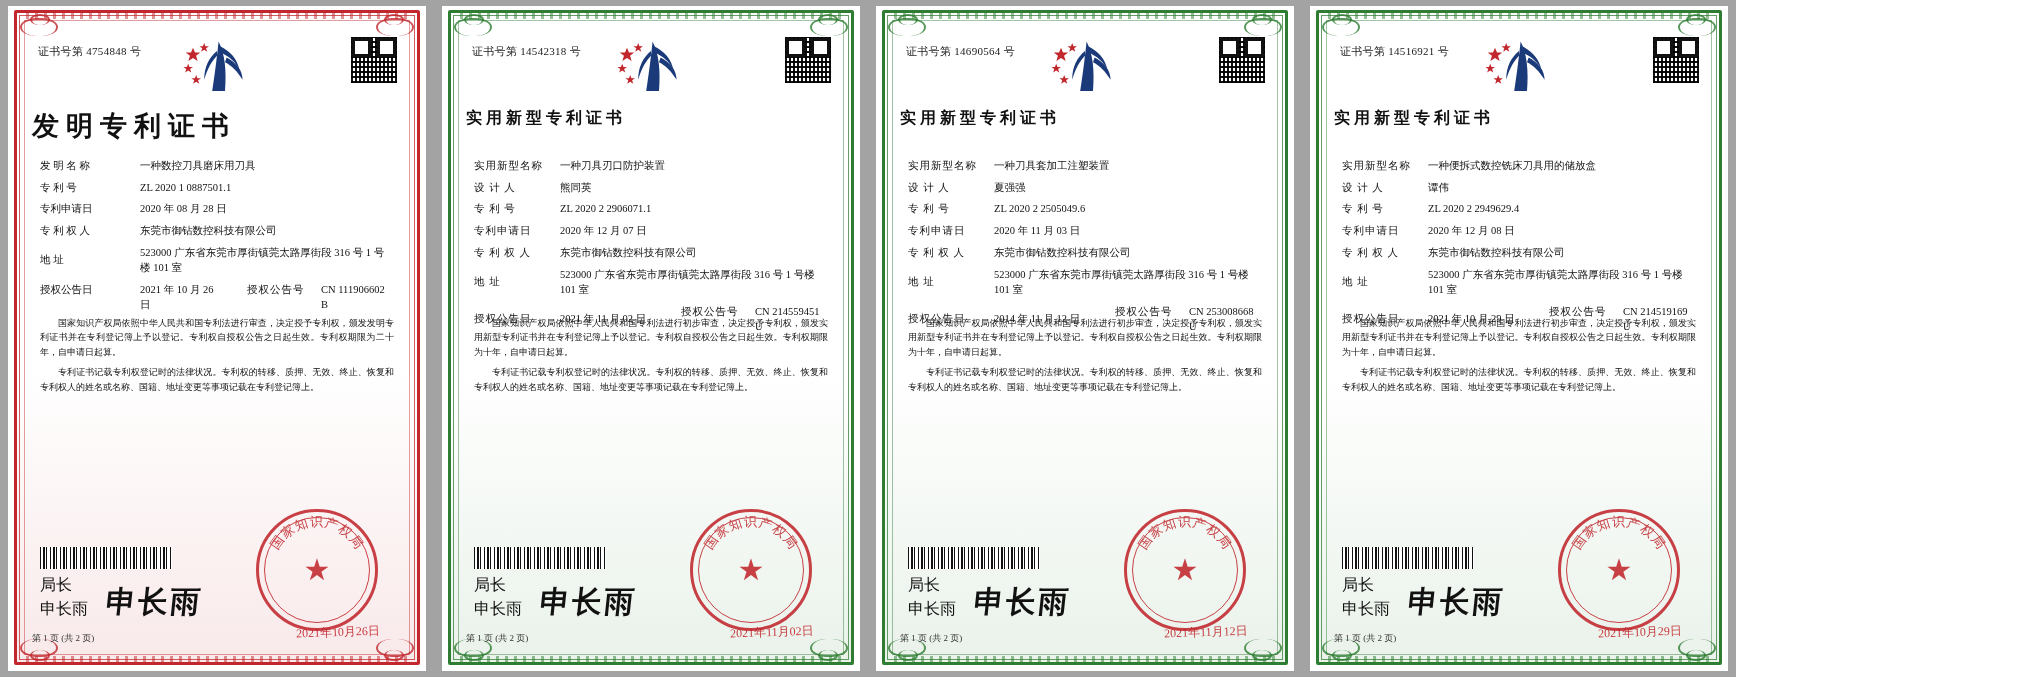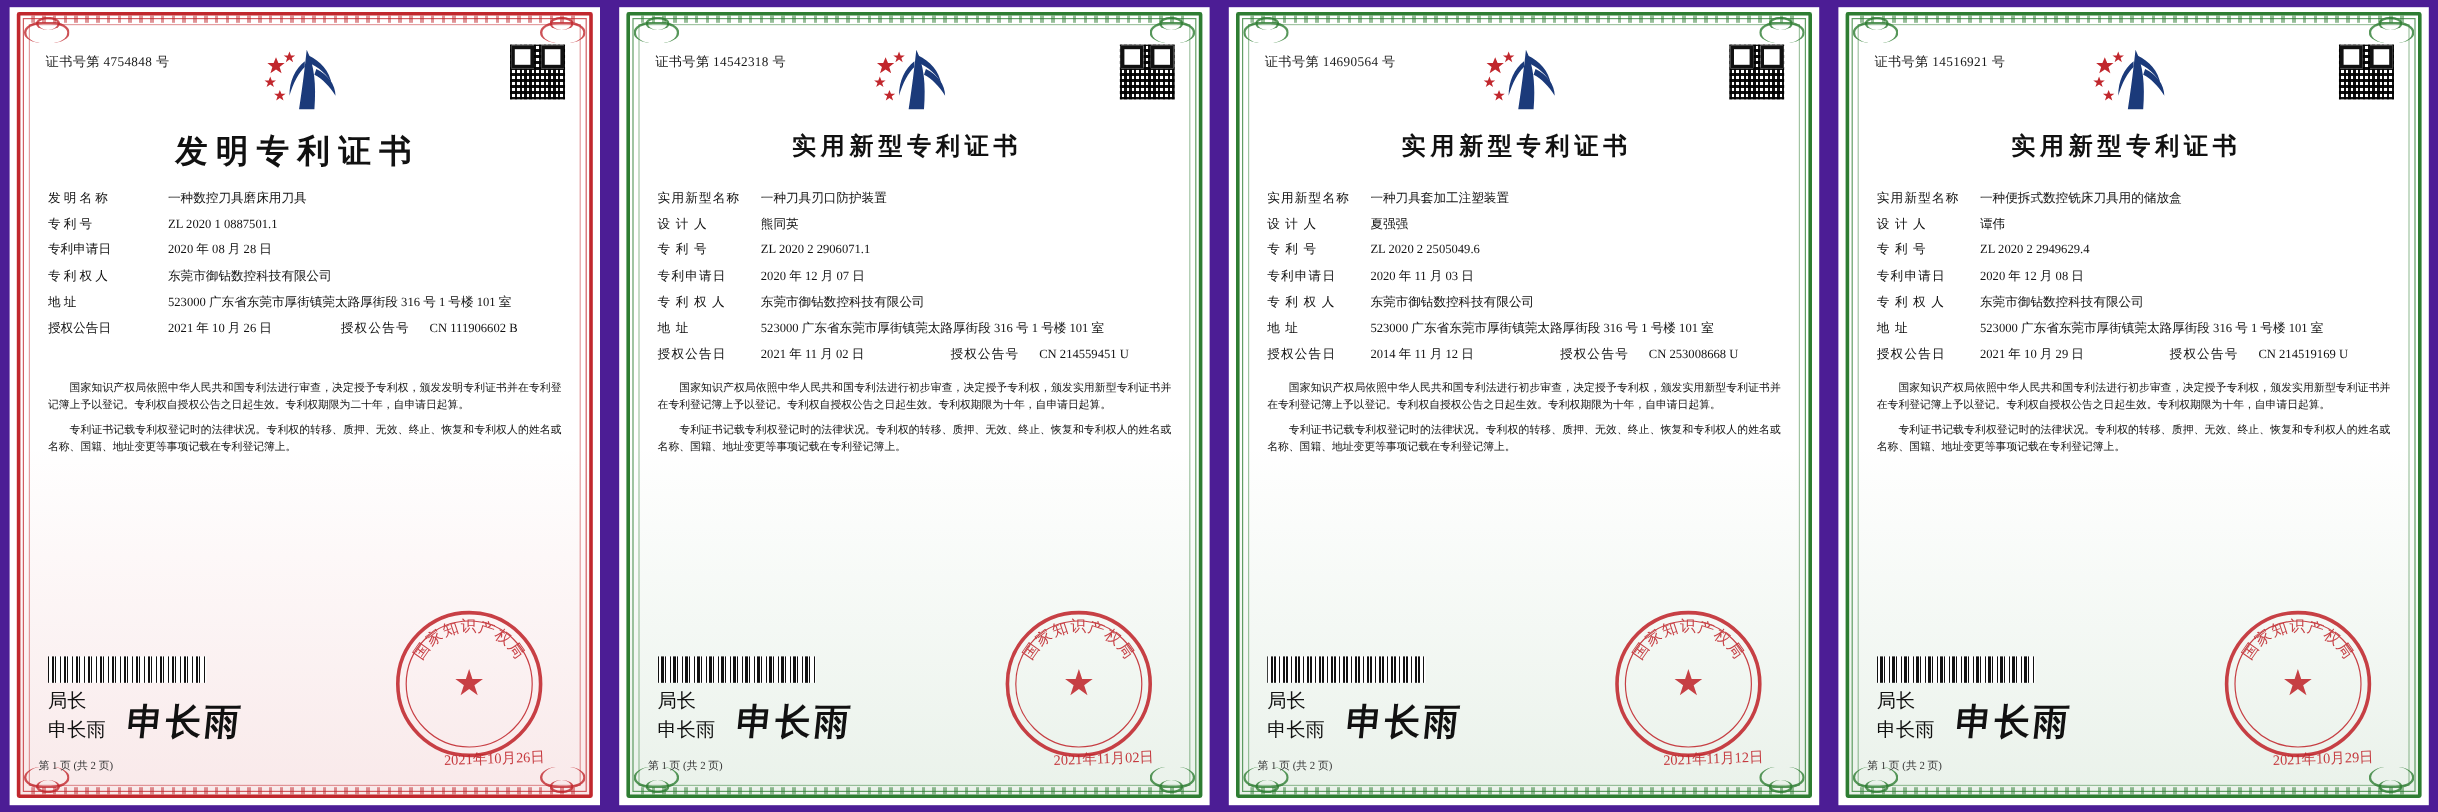--- a/index.html
+++ b/index.html
@@ -2,24 +2,24 @@
 <html><head>
 <meta charset="utf-8">
 <style>
   html, body {
     margin: 0;
     padding: 0;
     background: #ffffff;
     font-family: "Liberation Serif", "DejaVu Serif", serif;
   }
   #page {
-    width: 2032px;
+    width: 1736px;
     height: 677px;
     position: relative;
-    background: #4c1d95;
+    background: #a3a3a3;
     display: flex;
     gap: 0px;
     box-sizing: border-box;
   }
   .cert {
     width: 508px;
     height: 677px;
     position: relative;
     box-sizing: border-box;
     padding: 6px 8px;
@@ -128,28 +128,27 @@
     top: 12px;
     transform: translateX(-50%);
     width: 96px;
     height: 58px;
   }
 
   .title {
     position: absolute;
     left: 0; right: 12px;
     top: 82px;
-    text-align: center;
     font-size: 27px;
     letter-spacing: 7px;
     color: #111;
     font-family: "Liberation Serif", "DejaVu Serif", serif;
     font-weight: 700;
   }
-  .title.small { font-size: 20px; letter-spacing: 4px; }
+  .title.small { font-size: 16px; letter-spacing: 4px; }
 
   .fields {
     position: absolute;
     left: 8px;
     right: 8px;
     top: 132px;
     font-size: 10.5px;
     color: #111;
     line-height: 1.45;
   }

